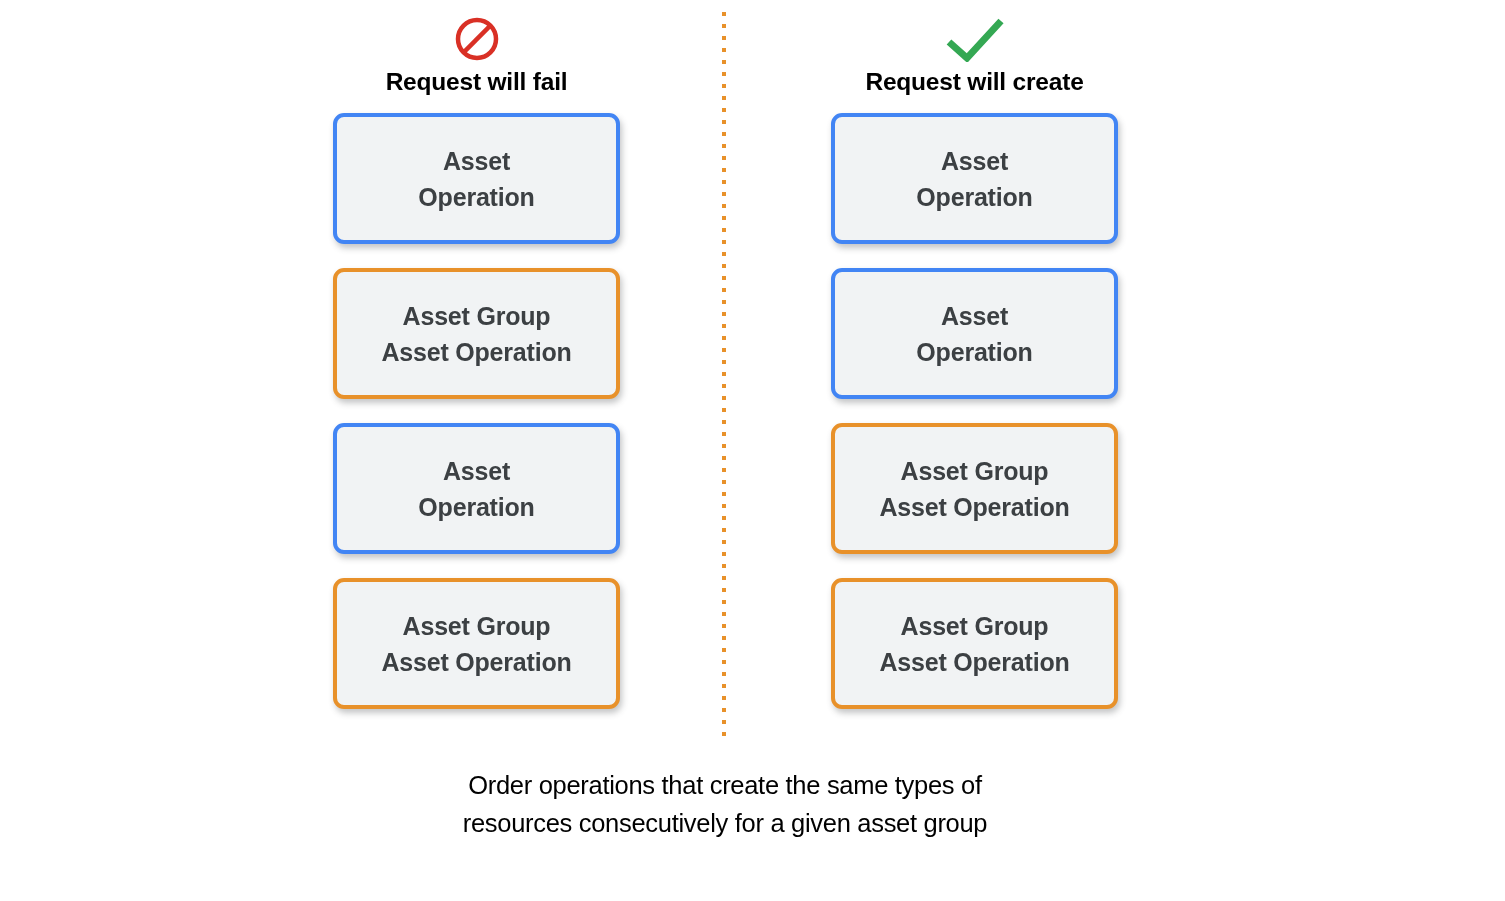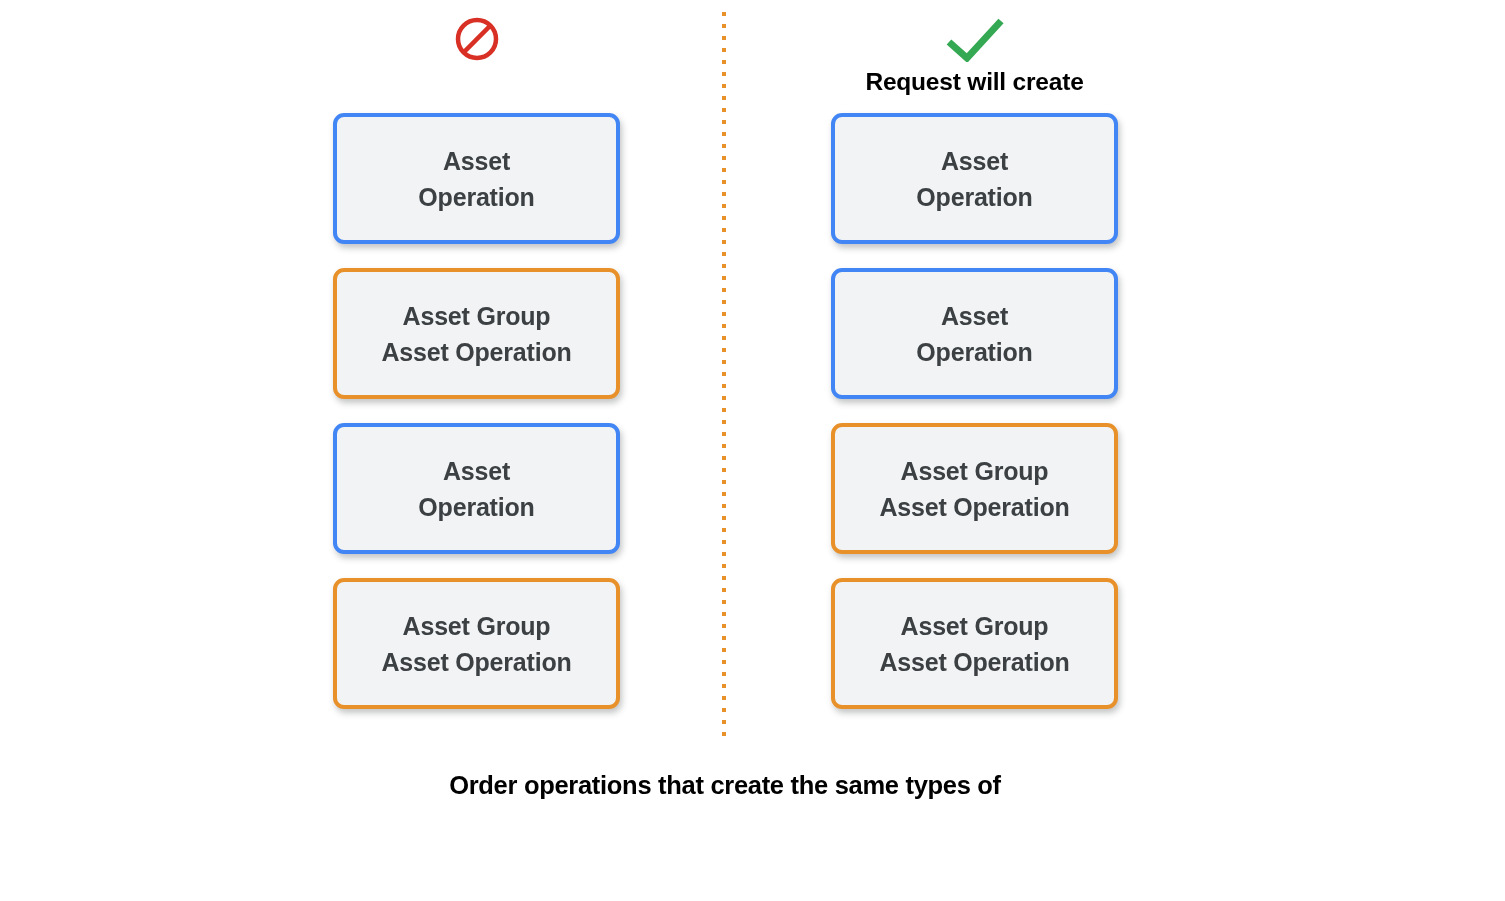--- a/index.html
+++ b/index.html
@@ -106,21 +106,21 @@
   
   .caption {
     position: absolute;
     left: 0;
     top: 766px;
     width: 1450px;
     text-align: center;
   }
   .caption-line {
     font-size: 25.5px;
-    font-weight: 700;
+    font-weight: 400;
     color: #000000;
     line-height: 38px;
     letter-spacing: -0.3px;
   }
 </style>
 </head>
 <body>
 
 <div class="canvas">
 
@@ -128,20 +128,21 @@
 
   <div class="column column-left">
 
     <div class="col-header">
       <div class="status-icon">
         <svg width="46" height="46" viewBox="0 0 46 46" aria-hidden="true">
           <circle cx="23" cy="23" r="19" fill="none" stroke="#D93025" stroke-width="4.5"></circle>
           <line x1="10.2" y1="35.8" x2="35.8" y2="10.2" stroke="#D93025" stroke-width="4.5" stroke-linecap="butt"></line>
         </svg>
       </div>
+      <div class="col-header-label">Request will fail</div>
     </div>
 
     <div class="card-stack">
 
       <div class="card accent-blue">
         <div class="card-line">Asset</div>
         <div class="card-line">Operation</div>
       </div>
 
       <div class="card accent-orange">
@@ -193,15 +194,16 @@
       <div class="card accent-orange">
         <div class="card-line">Asset Group</div>
         <div class="card-line">Asset Operation</div>
       </div>
 
     </div>
   </div>
 
   <div class="caption">
     <div class="caption-line">Order operations that create the same types of</div>
+    <div class="caption-line">resources consecutively for a given asset group</div>
   </div>
 
 </div>
 
 </body></html>

